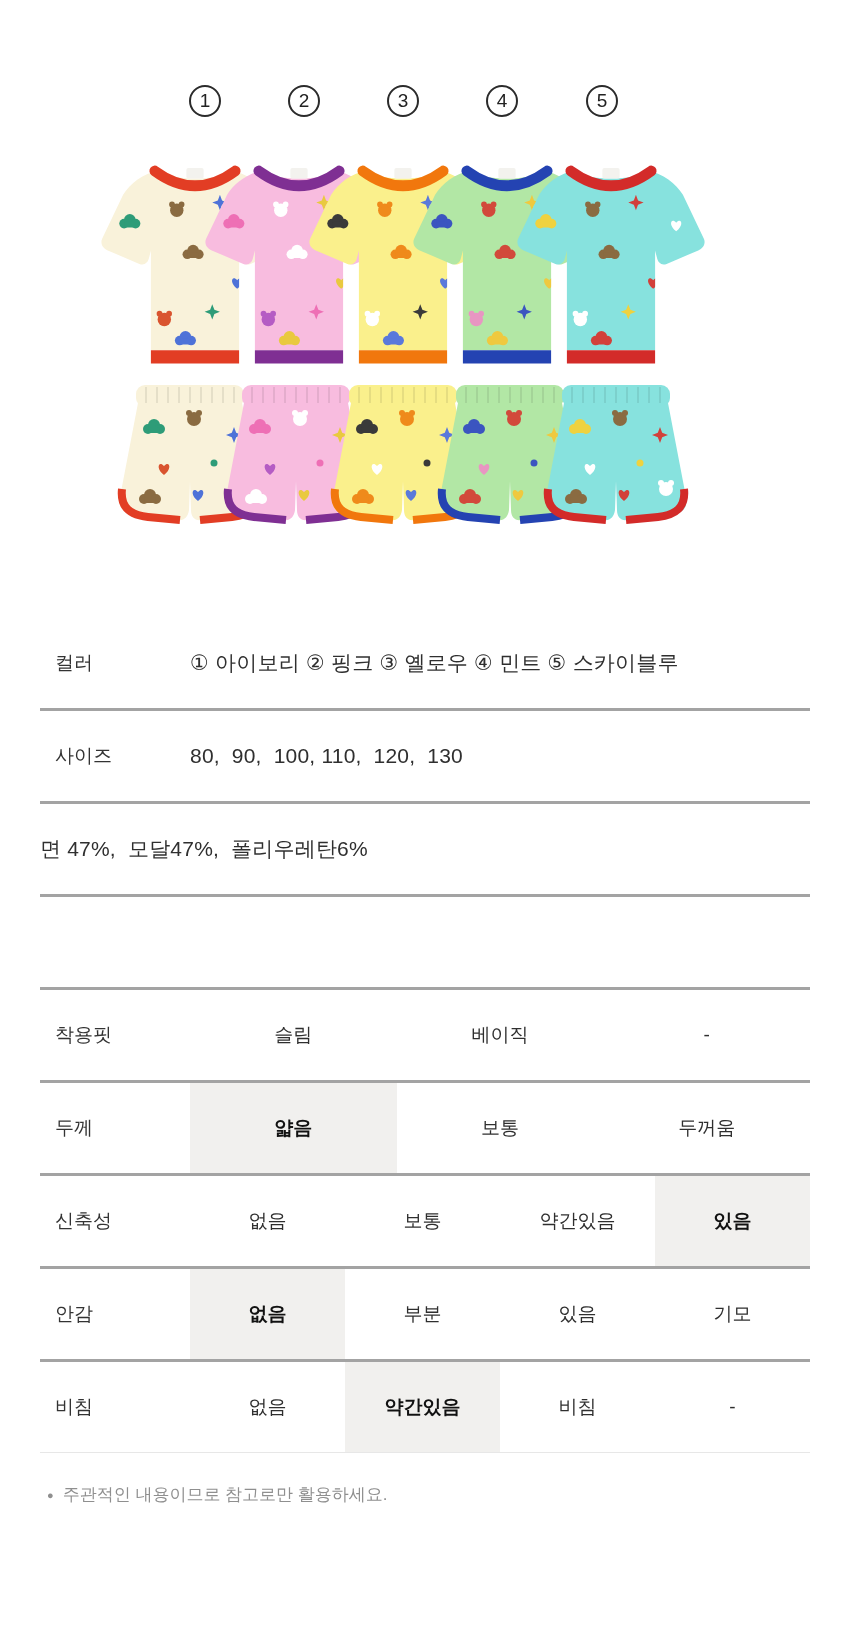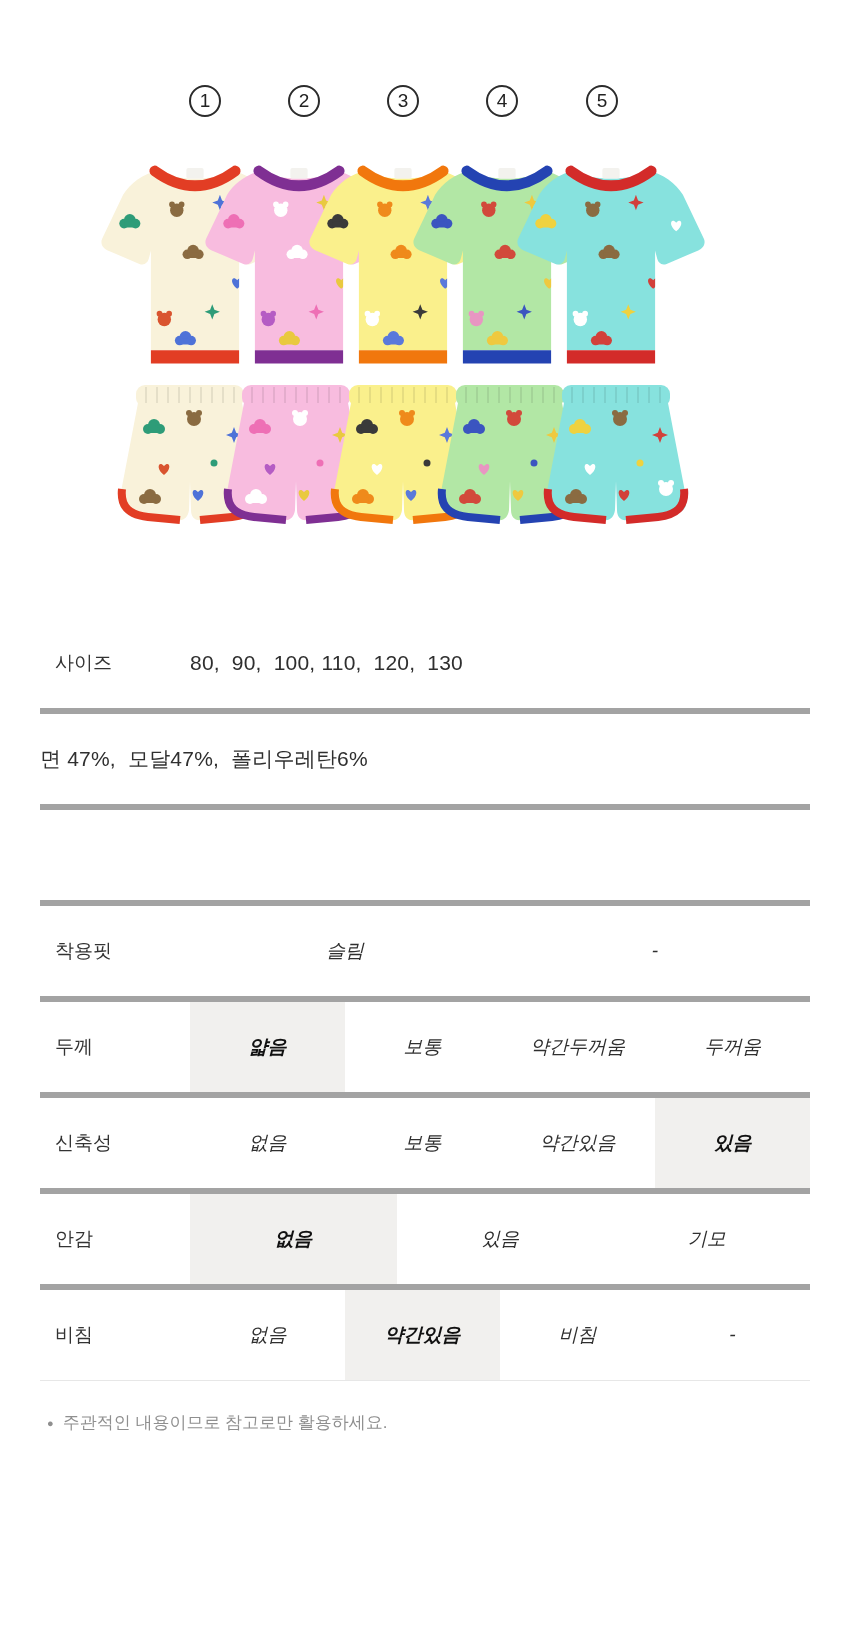--- a/index.html
+++ b/index.html
@@ -10,34 +10,34 @@
   
   .visual{position:relative;height:618px;overflow:hidden;}
   .circle{
     position:absolute;top:85px;width:32px;height:32px;border:2px solid #2b2b2b;
     border-radius:50%;display:flex;align-items:center;justify-content:center;
     font-size:19px;color:#222;box-sizing:border-box;background:#fff;
   }
   .garment{position:absolute;}
   
   .spec{margin:0 40px;}
-  .spec-row{display:flex;align-items:stretch;min-height:90px;border-top:6px solid #a3a3a3;}
+  .spec-row{display:flex;align-items:stretch;min-height:90px;border-top:3px solid #a3a3a3;}
   .spec-row:first-child{border-top:none;}
   .spec-row:last-child{border-bottom:1px solid #e7e7e7;justify-content:flex-end;}
   .spec-label{
     width:150px;box-sizing:border-box;padding-left:15px;display:flex;align-items:center;
     font-size:19px;color:#333;flex:none;
   }
   .spec-value{
     flex:1;display:flex;align-items:center;font-size:21px;color:#2f2f2f;
     white-space:pre-wrap;letter-spacing:.2px;
   }
   .spec-cell{
     flex:1;display:flex;align-items:center;justify-content:center;
-    font-size:19px;color:#2f2f2f;font-style:italic;
+    font-size:19px;color:#2f2f2f;
   }
   .spec-cell.hl{background:var(--hl,#F1F0EE);font-weight:bold;color:#111;}
   
   .footnote{margin:30px 40px 0 47px;font-size:17px;color:#8f8f8f;display:flex;align-items:center;}
   .footnote .bullet{font-size:11px;margin:0 9px 0 0;color:#8f8f8f;}
 </style>
 </head>
 <body style="--hl: #F1F0EE;">
 
 <div class="visual">
@@ -534,50 +534,55 @@
             </g>
           </g>
     <path d="M20,112 C18,130 28,138 46,140 L78,143" fill="none" stroke="#D32B29" stroke-width="8"></path>
     <path d="M156,112 C158,130 148,138 130,140 L98,143" fill="none" stroke="#D32B29" stroke-width="8"></path>
   </svg></div>
     </div>
 </div>
 
 <div class="spec">
     <div class="spec-row">
+      <div class="spec-label">컬러</div>
+      <div class="spec-value">① 아이보리 ② 핑크 ③ 옐로우 ④ 민트 ⑤ 스카이블루</div>
+    </div>
+    <div class="spec-row">
       <div class="spec-label">사이즈</div>
       <div class="spec-value">80,  90,  100, 110,  120,  130</div>
     </div>
     <div class="spec-row">
       <div class="spec-value">면 47%,  모달47%,  폴리우레탄6%</div>
     </div>
     <div class="spec-row">
     </div>
     <div class="spec-row">
       <div class="spec-label">착용핏</div>
       <div class="spec-cell">슬림</div>
+      <div class="spec-cell">베이직</div>
       <div class="spec-cell">-</div>
     </div>
     <div class="spec-row">
       <div class="spec-label">두께</div>
       <div class="spec-cell hl">얇음</div>
       <div class="spec-cell">보통</div>
-      <div class="spec-cell">약간두꺼움</div>
       <div class="spec-cell">두꺼움</div>
     </div>
     <div class="spec-row">
       <div class="spec-label">신축성</div>
       <div class="spec-cell">없음</div>
       <div class="spec-cell">보통</div>
       <div class="spec-cell">약간있음</div>
       <div class="spec-cell hl">있음</div>
     </div>
     <div class="spec-row">
       <div class="spec-label">안감</div>
       <div class="spec-cell hl">없음</div>
+      <div class="spec-cell">부분</div>
       <div class="spec-cell">있음</div>
       <div class="spec-cell">기모</div>
     </div>
     <div class="spec-row">
       <div class="spec-label">비침</div>
       <div class="spec-cell">없음</div>
       <div class="spec-cell hl">약간있음</div>
       <div class="spec-cell">비침</div>
       <div class="spec-cell">-</div>
     </div>

